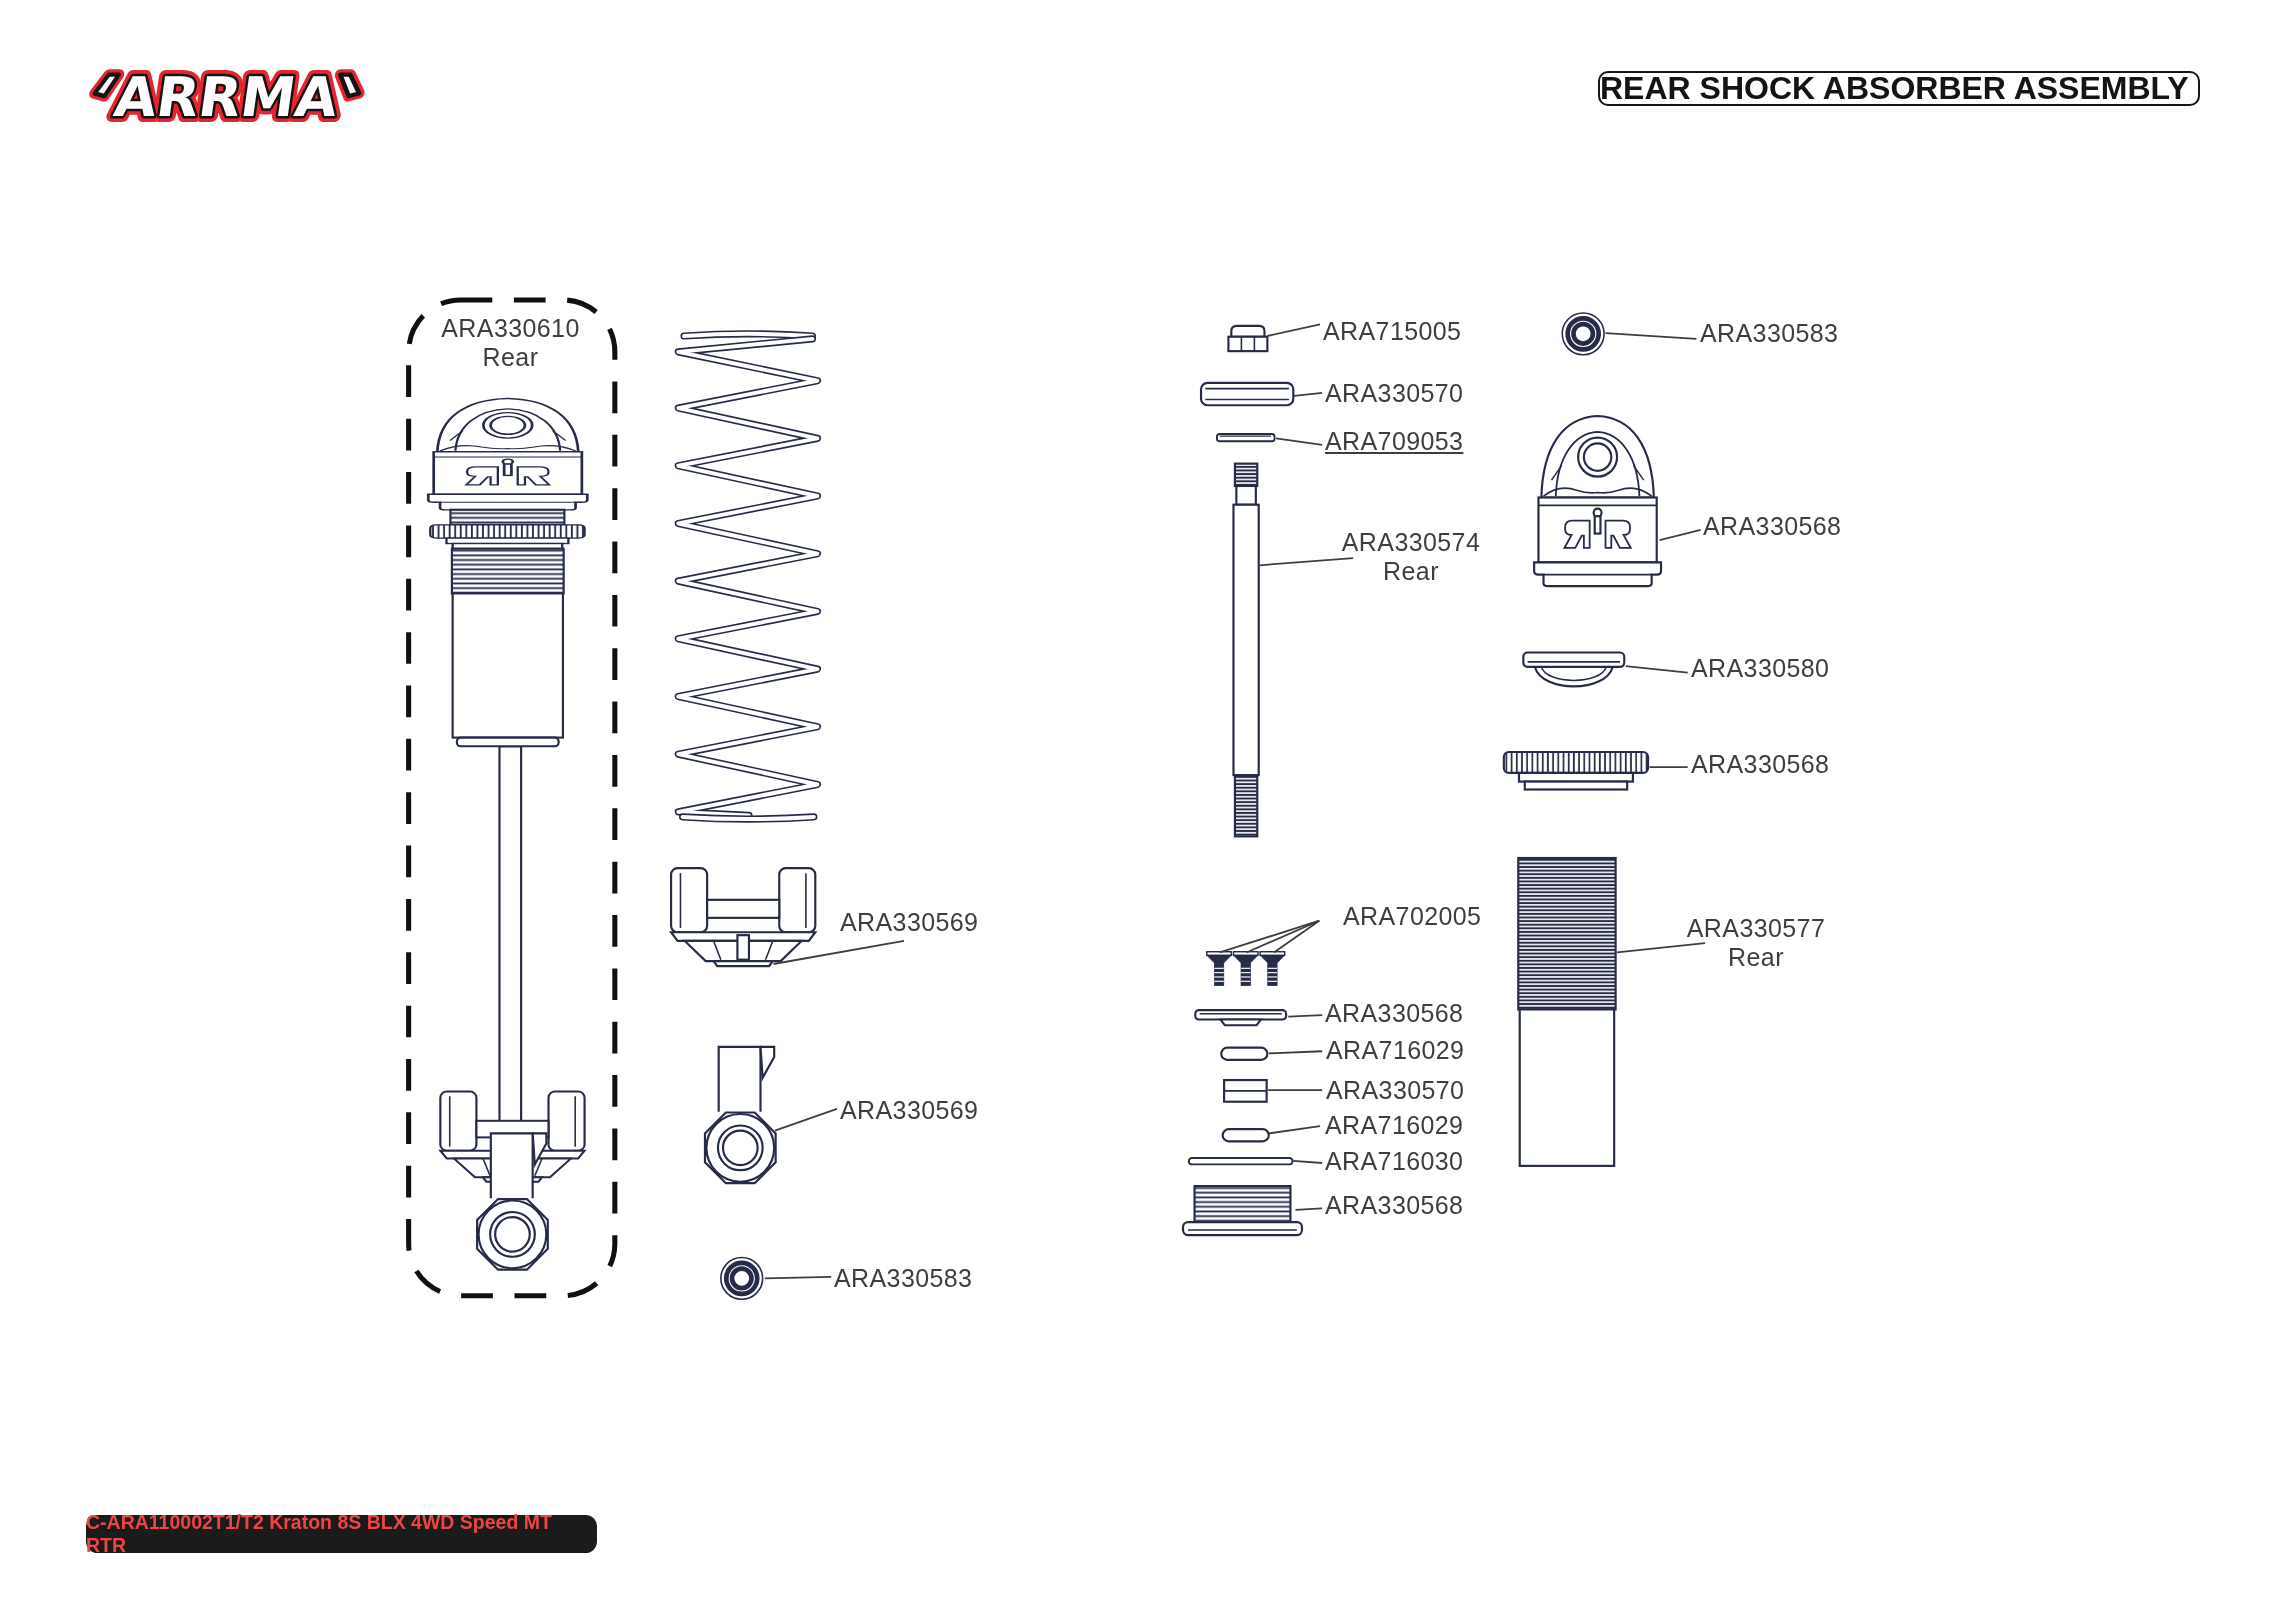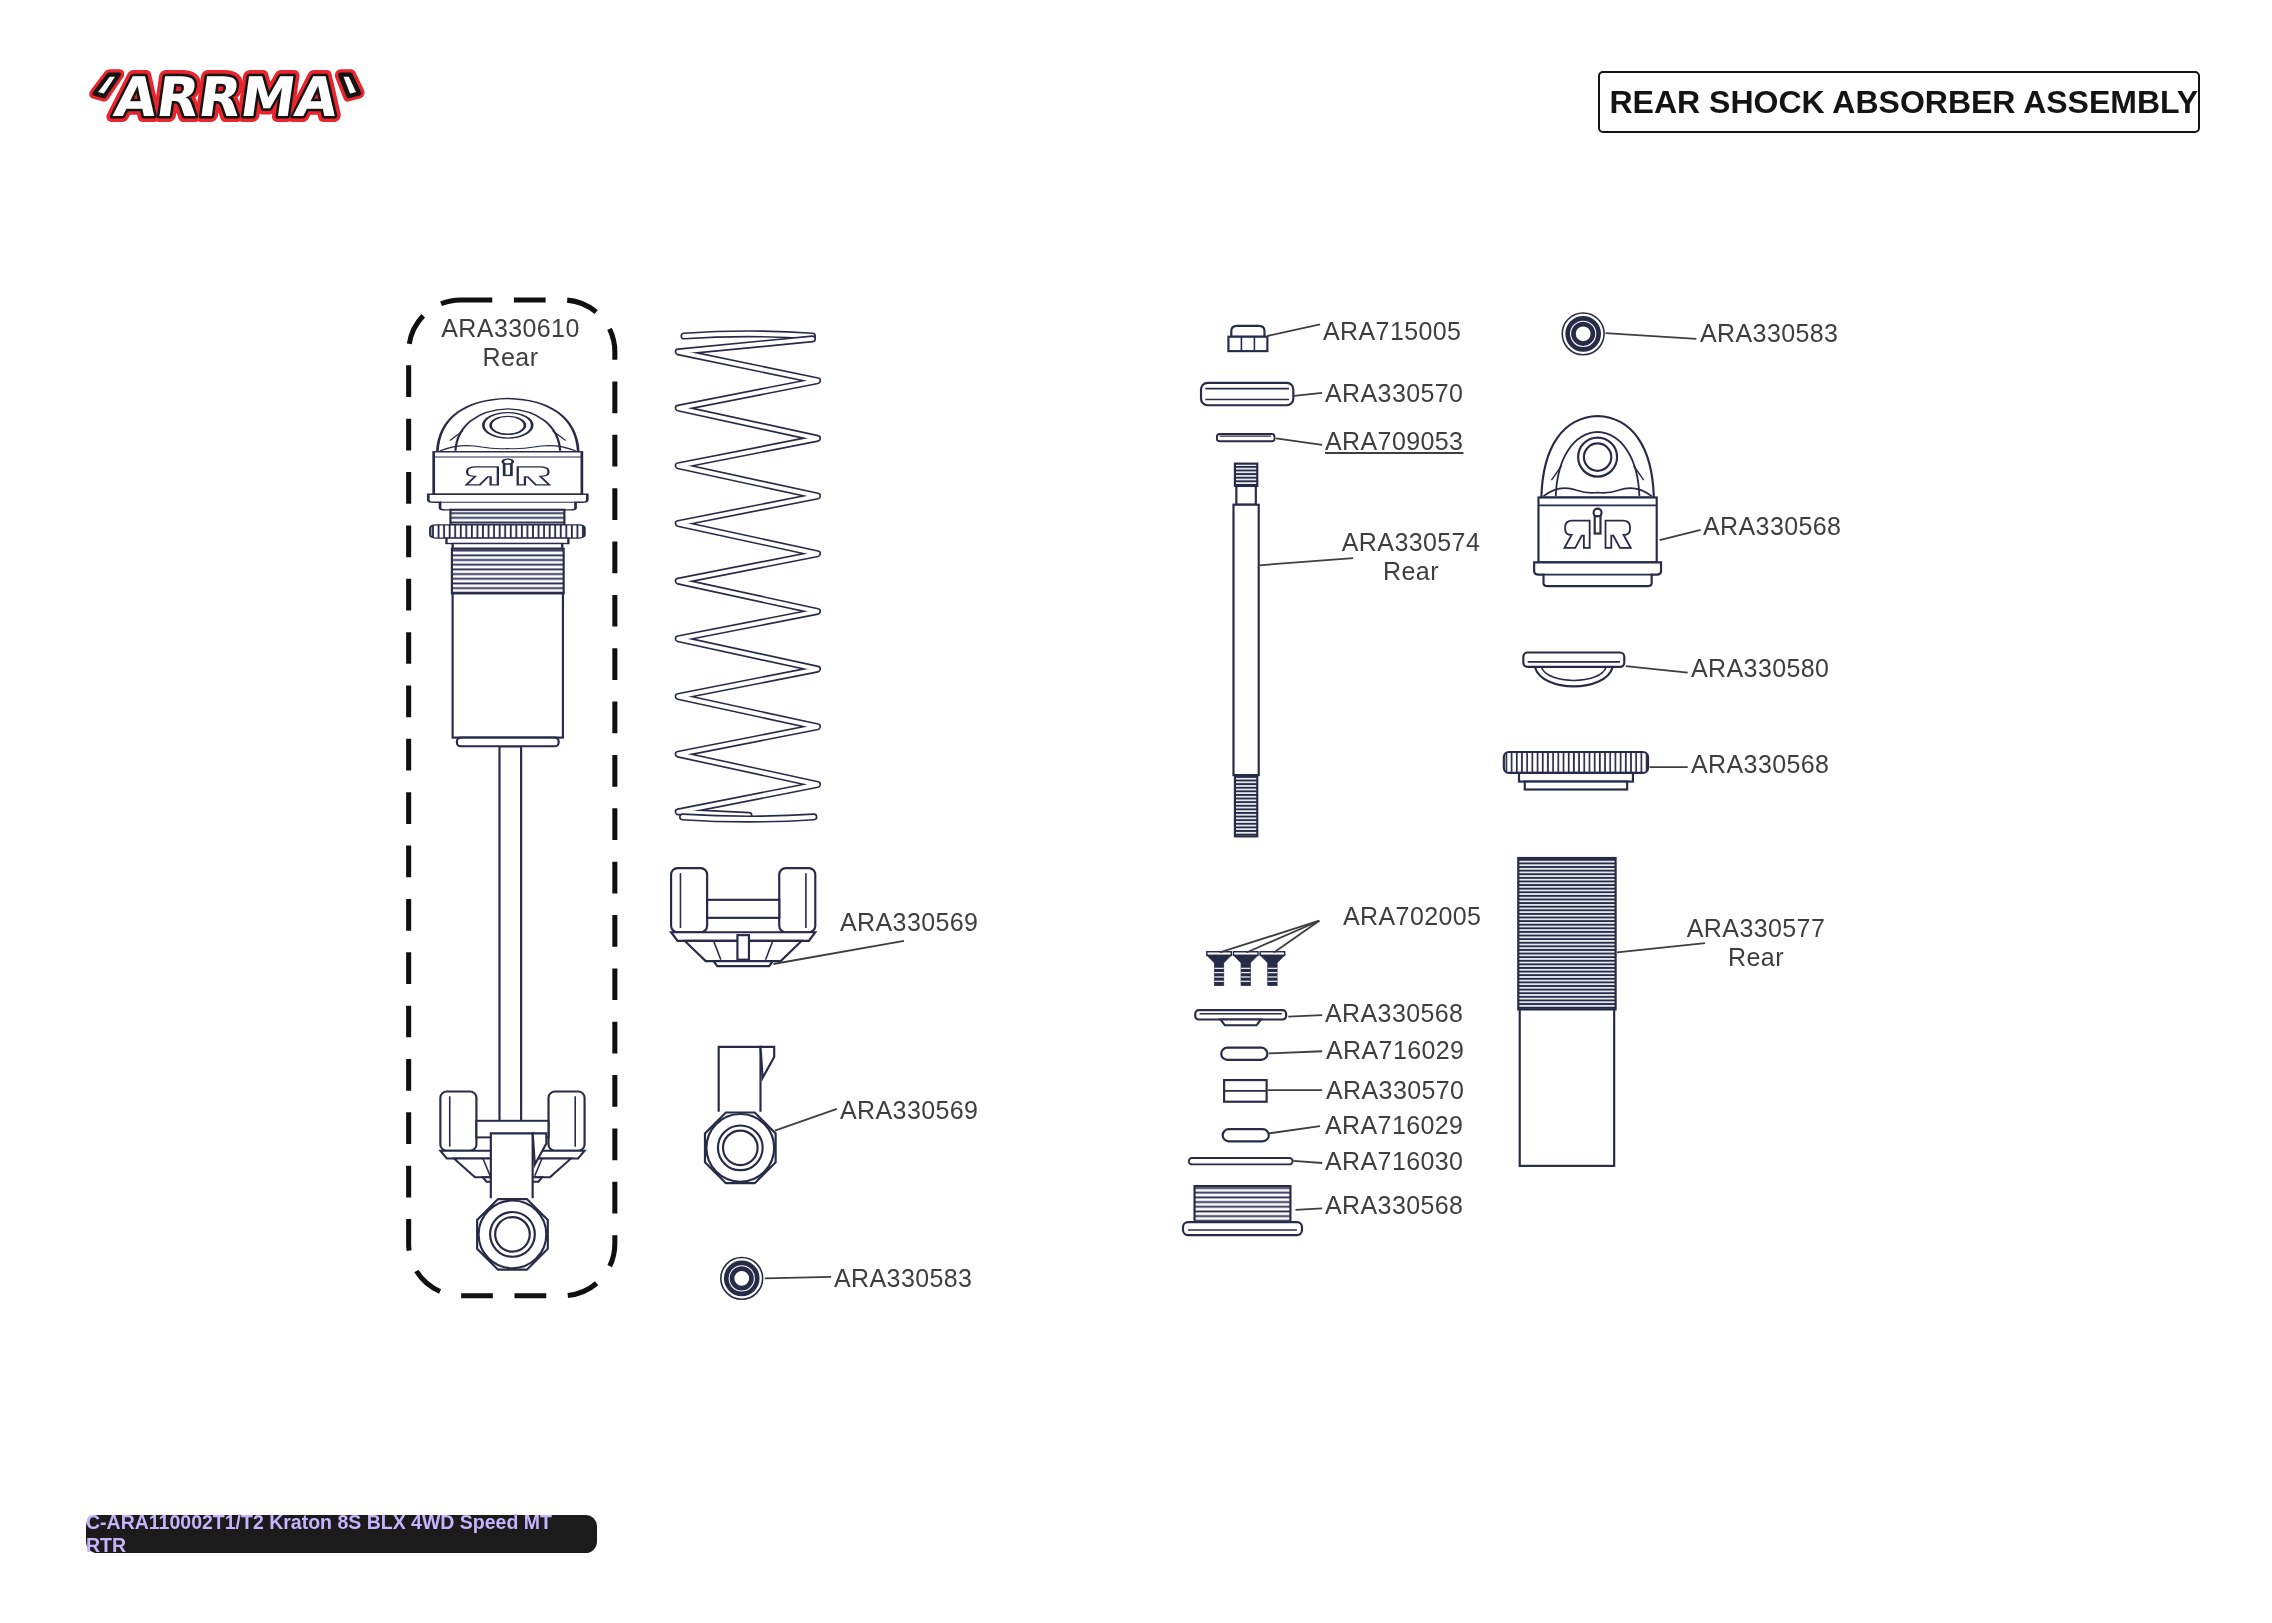--- a/index.html
+++ b/index.html
@@ -1,21 +1,21 @@
 <!DOCTYPE html>
 <html style="font-size:11.5px"><head>
 <meta charset="utf-8">
 <style>
   html,body{margin:0;padding:0;background:#ffffff;}
   .page{position:relative;width:2273px;height:1623px;background:#ffffff;font-family:"Liberation Sans",sans-serif;overflow:hidden;}
   svg.art{position:absolute;left:0;top:0;}
   .lbl{position:absolute;font-size:25px;color:#3e3e3e;white-space:nowrap;line-height:1.16;letter-spacing:0.4px;}
   .lbl.center{text-align:center;white-space:normal;}
-  .title-box{position:absolute;left:1598px;top:71px;width:602px;height:62px;box-sizing:border-box;border:2.9px solid #141414;border-radius:5px;display:flex;align-items:center;justify-content:flex-end;font-weight:bold;font-size:32px;color:#141414;}
-  .footer-badge{position:absolute;left:86px;top:1515px;width:511px;height:38px;background:#1b1b1b;border-radius:11.5px;display:flex;align-items:center;justify-content:center;color:#c4b5fd;font-weight:bold;font-size:19.5px;}
+  .title-box{position:absolute;left:1598px;top:71px;width:602px;height:35px;box-sizing:border-box;border:2.9px solid #141414;border-radius:10px;display:flex;align-items:center;justify-content:flex-start;font-weight:bold;font-size:32px;color:#141414;}
+  .footer-badge{position:absolute;left:86px;top:1515px;width:511px;height:38px;background:#1b1b1b;border-radius:11.5px;display:flex;align-items:center;justify-content:center;color:#ef4444;font-weight:bold;font-size:19.5px;}
   .springs{position:absolute;left:881px;top:495px;font-size:31px;color:#3e3e3e;}
   .springs .head{line-height:36px;margin-bottom:5.8px;}
   .springs .opt{line-height:36px;}
   .logo-wrap{position:absolute;left:81px;top:66px;width:288px;height:69px;}
 </style>
 </head>
 <body>
 
 <div class="page">
 

